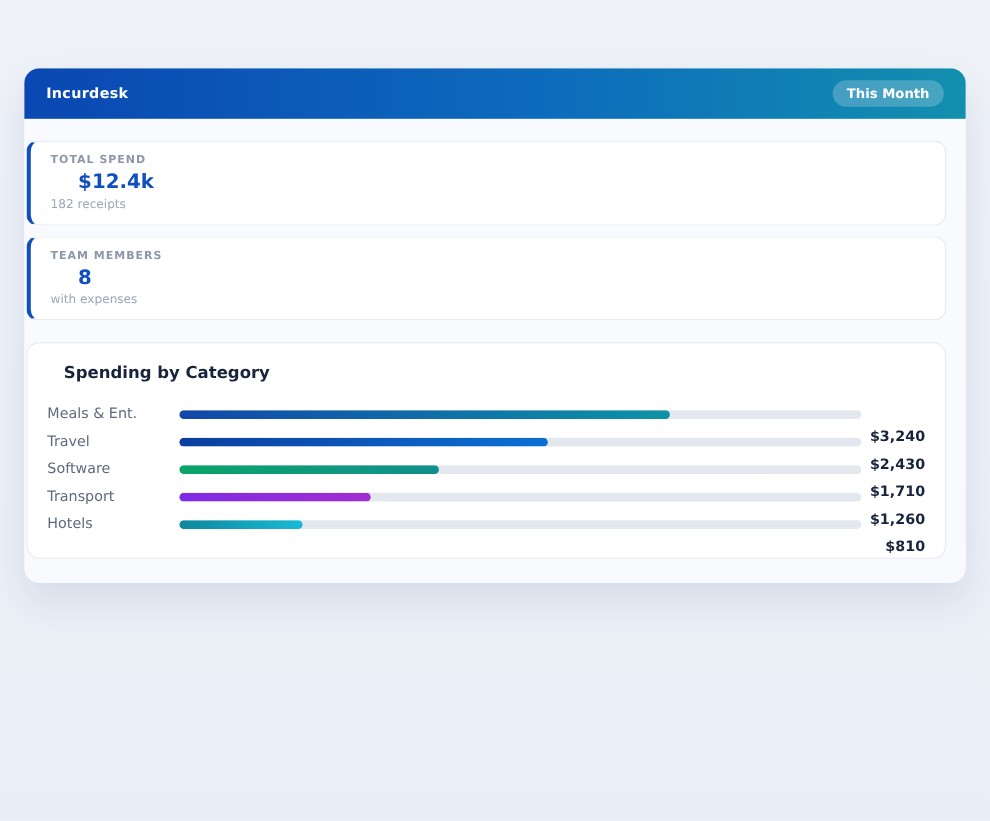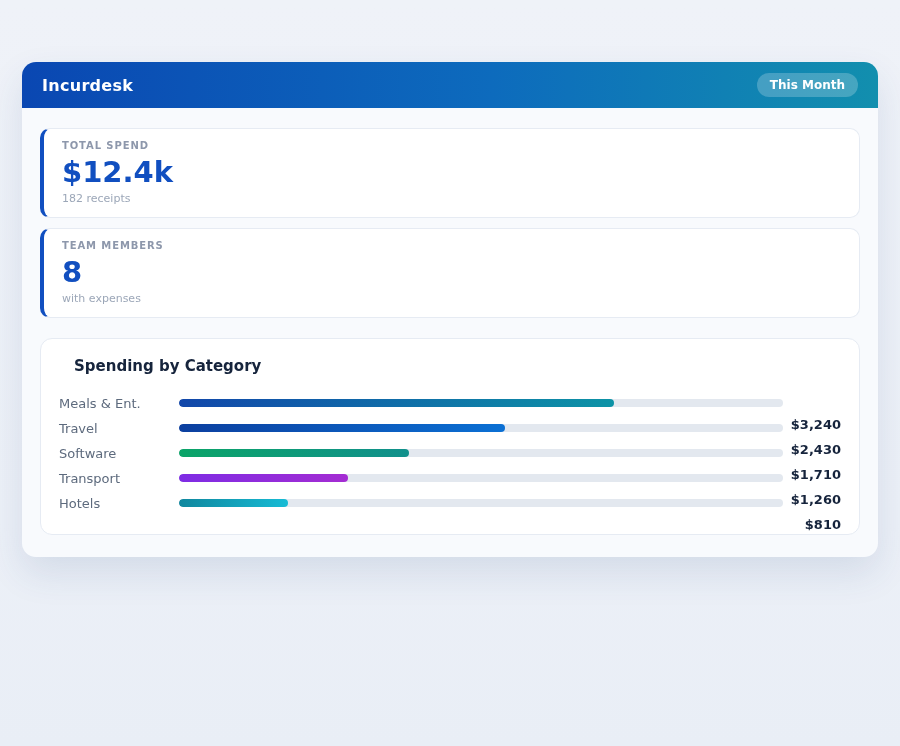--- a/index.html
+++ b/index.html
@@ -24,59 +24,60 @@
   .app-header {
     height: 46px;
     display: flex;
     align-items: center;
     justify-content: space-between;
     padding: 0 20px;
     background: linear-gradient(90deg, #0a47b2 0%, #0d6bbd 55%, #128fae 100%);
   }
   .app-title {
     color: #ffffff;
-    font-size: 16px;
+    font-size: 13px;
     font-weight: bold;
     letter-spacing: 0.3px;
     text-align: center;
   }
   .period-pill {
     background: rgba(255, 255, 255, 0.22);
     color: #ffffff;
     font-size: 12px;
     font-weight: bold;
     padding: 5px 13px;
     border-radius: 999px;
     border: none;
     cursor: pointer;
     font-family: inherit;
   }
   .content {
-    padding: 20px 18px 22px 18px;
+    padding: 20px 18px 22px 2px;
   }
   .stat {
     background: #ffffff;
     border: 1px solid #e6ebf3;
     border-left: 4px solid var(--accent, #114fc0);
     border-radius: 10px;
     padding: 11px 18px 12px 18px;
     margin-bottom: 10px;
   }
   .stat-label {
     font-size: 10px;
     font-weight: bold;
     letter-spacing: 0.9px;
     color: #8d97ab;
   }
   .stat-value {
-    font-size: 29px;
+    font-size: 18px;
     font-weight: bold;
     line-height: 1.2;
     margin-top: 4px;
     color: var(--accent, #114fc0);
+    margin-left: 25px;
   }
   .stat-sub {
     font-size: 11px;
     color: #9ca7b8;
     margin-top: 2px;
   }
   .spend-card {
     background: #ffffff;
     border: 1px solid #e6ebf3;
     border-radius: 12px;

